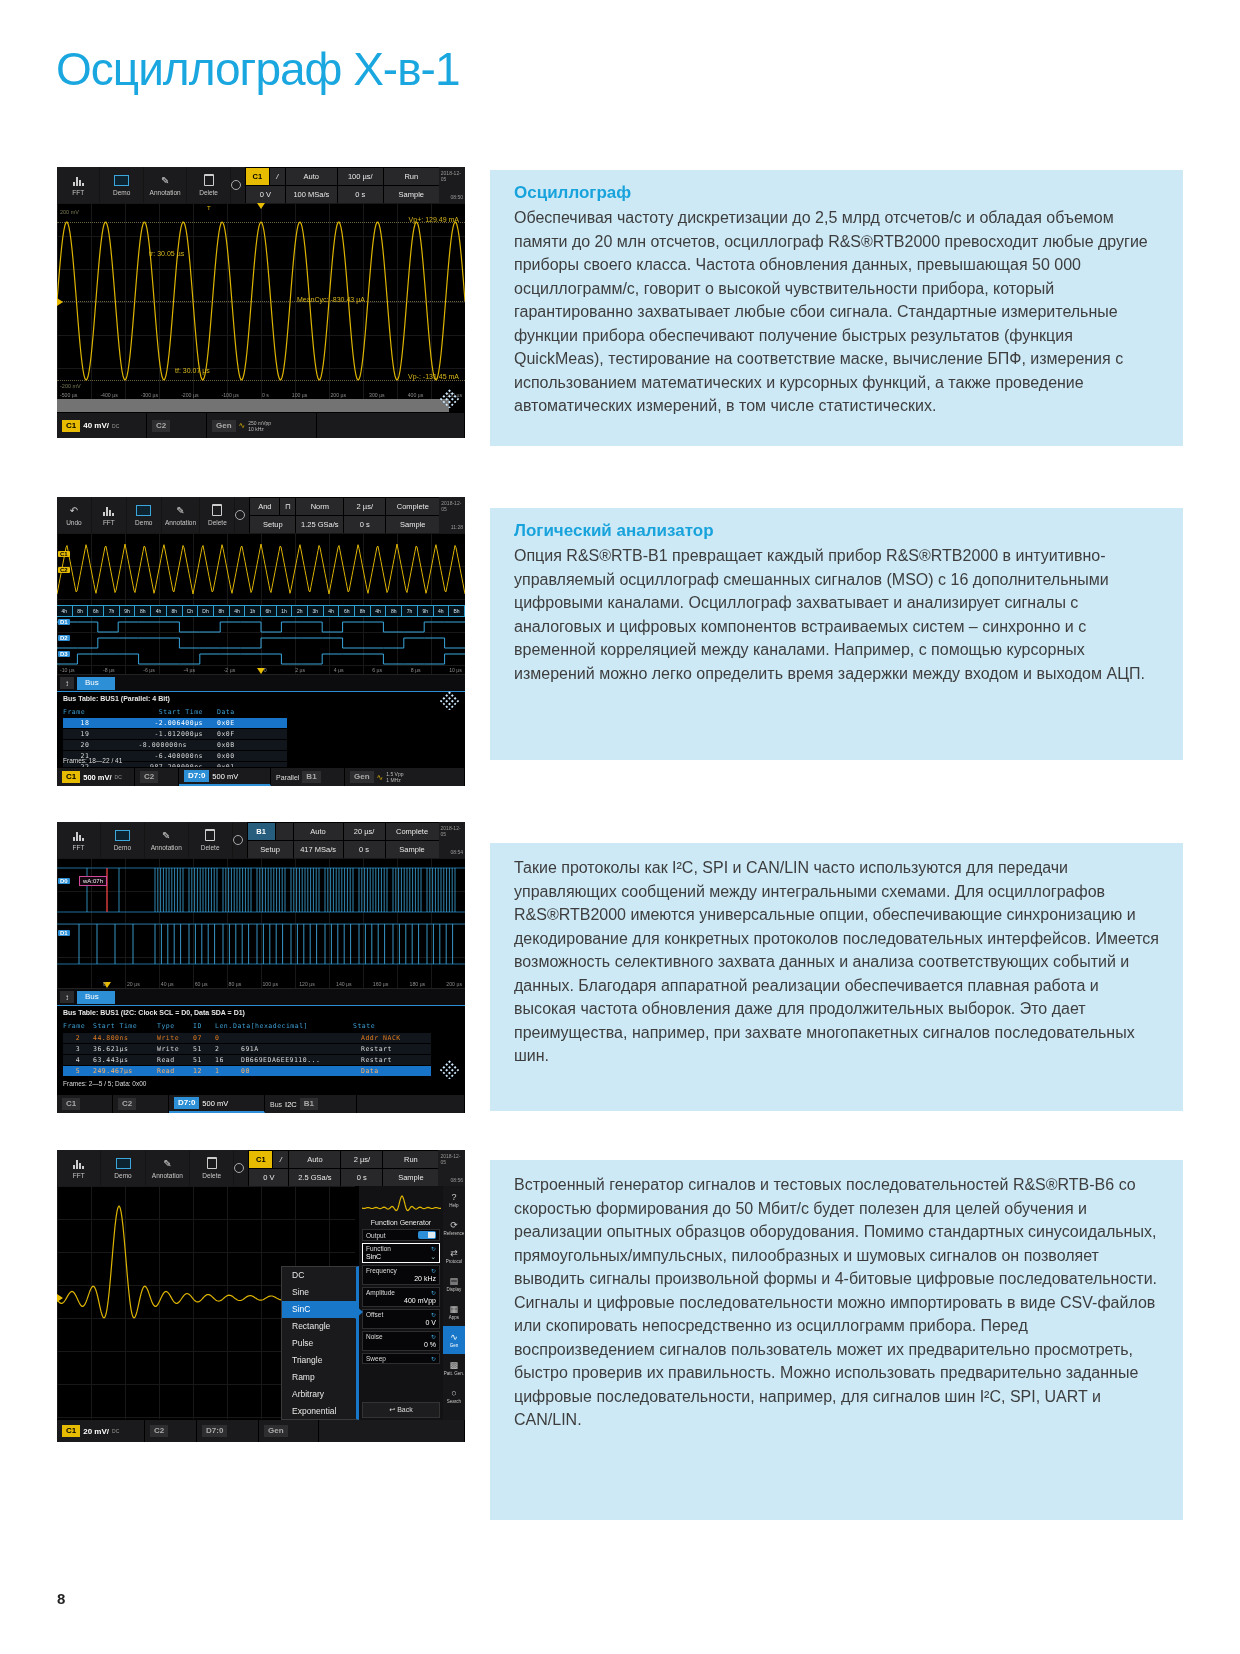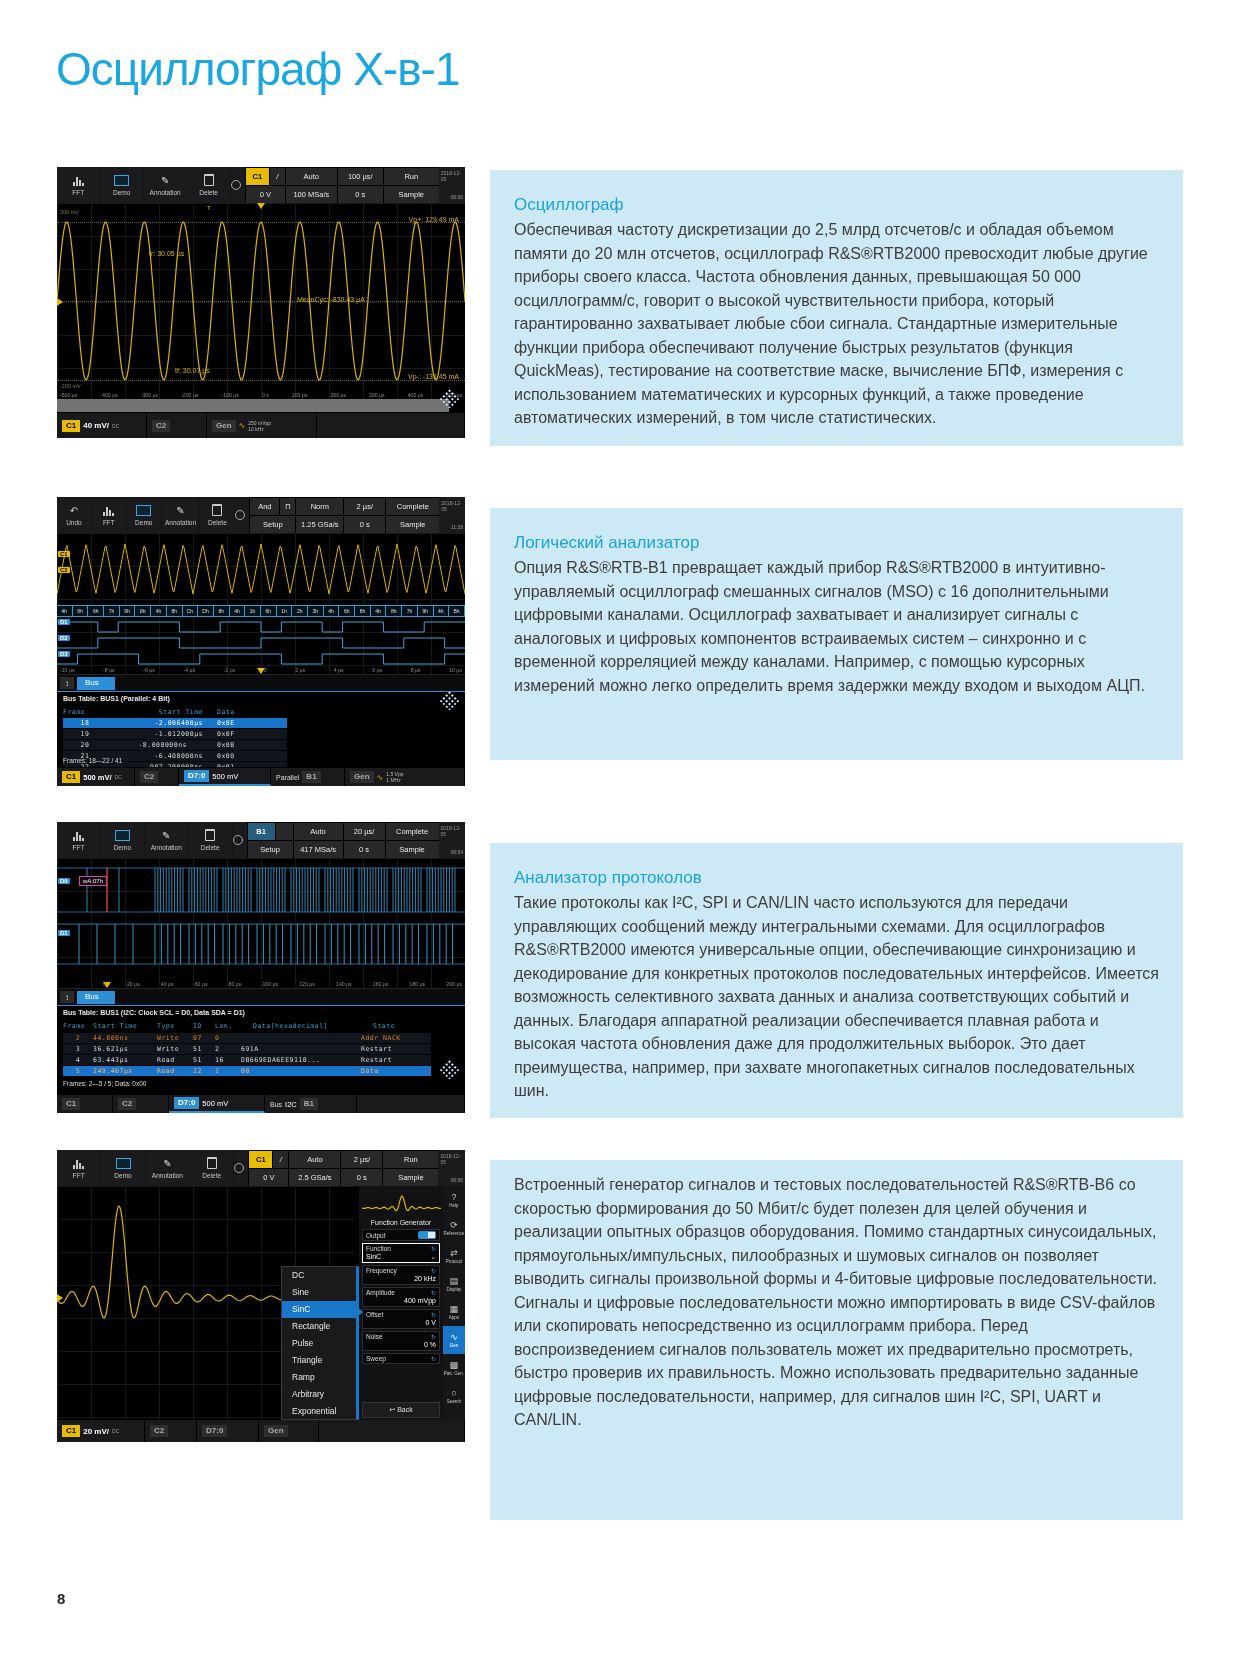--- a/index.html
+++ b/index.html
@@ -2,21 +2,21 @@
 <html><head>
 <meta charset="utf-8">
 <style>
   html,body{margin:0;padding:0;background:#fff;}
   body{width:1240px;height:1654px;position:relative;font-family:"Liberation Sans",sans-serif;}
   .page-title{position:absolute;left:56px;top:42px;font-size:46px;font-weight:400;color:#1aa7e0;letter-spacing:-1px;}
   .footer-num{position:absolute;left:57px;top:1590px;font-size:15px;font-weight:bold;color:#222;}
 
   
   .infobox{position:absolute;width:693px;background:#cde9f6;padding:13px 24px 15px 24px;box-sizing:border-box;}
-  .infobox h3{margin:12px 0 3px 0;font-size:17px;font-weight:normal;color:#18a3dc;}
+  .infobox h3{margin:0 0 3px 0;font-size:17px;font-weight:bold;color:#18a3dc;}
   .infobox p{margin:0;font-size:16px;line-height:23.5px;color:#3d3d3d;}
 
   
   .scope{position:absolute;background:#000;overflow:hidden;color:#ddd;}
   .tb{position:absolute;left:0;top:0;right:0;height:36px;background:#1b1b1d;display:flex;align-items:stretch;border-bottom:1px solid #000;}
   .tool{width:44px;display:flex;flex-direction:column;align-items:center;justify-content:center;gap:3px;color:#c8c8c8;font-size:6.5px;border-right:1px solid #141414;}
   .ticon{height:11px;display:flex;align-items:flex-end;justify-content:center;}
   .i-fft{display:flex;gap:1px;align-items:flex-end}.i-fft i{display:block;width:2px;background:#ccc}
   .i-demo{width:13px;height:9px;border:1px solid #3ba7dc;background:#0d2330;}
   .i-pencil{font-size:10px;color:#ddd;line-height:10px;}
@@ -635,21 +635,21 @@
   <div class="bustabrow" style="top:166px">
     <span class="updn">↕</span>
     <span class="bustab">Bus</span>
   </div>
   <div class="btitle" style="left:6px;top:187px">Bus Table: BUS1 (I2C: Clock SCL = D0, Data SDA = D1)</div>
   <div class="bhead" style="left:6px;top:200px">
     <span style="width:30px">Frame</span>
     <span style="width:64px">Start Time</span>
     <span style="width:36px">Type</span>
     <span style="width:22px">ID</span>
-    <span style="width:38px">Len.</span>
+    <span style="width:18px">Len.</span>
     <span style="width:120px">Data[hexadecimal]</span>
     <span style="width:60px">State</span>
   </div>
   <div class="btrows" id="s3-rows" style="left:6px;top:211px;width:368px">
     <div class="btrow warn">
       <span style="width:30px;text-align:center">2</span>
       <span style="width:64px">44.800ns</span>
       <span style="width:36px">Write</span>
       <span style="width:22px">07</span>
       <span style="width:26px">0</span>
@@ -703,21 +703,20 @@
     <div class="ccell" style="width:92px">
       <span style="font-size:7px">Bus</span>
       <span style="color:#fff;font-size:7.5px">I2C</span>
       <span class="chip dim">B1</span>
     </div>
     <div class="ccell" style="flex:1"></div>
   </div>
 </div>
 
 <div class="infobox" style="left:490px;top:843px;min-height:268px;">
-  <h3>Анализатор протоколов</h3>
   <p>Такие протоколы как I²C, SPI и CAN/LIN часто используются для передачи управляющих сообщений между интегральными схемами. Для осциллографов R&amp;S®RTB2000 имеются универсальные опции, обеспечивающие синхронизацию и декодирование для конкретных протоколов последовательных интерфейсов. Имеется возможность селективного захвата данных и анализа соответствующих событий и данных. Благодаря аппаратной реализации обеспечивается плавная работа и высокая частота обновления даже для продолжительных выборок. Это дает преимущества, например, при захвате многопакетных сигналов последовательных шин.</p>
 </div>
 
 <div class="scope" style="left:57px;top:1150px;width:408px;height:292px;">
   <div class="tb">
     <div class="tool">
         <span class="ticon">
           <span class="i-fft">
             <i style="height:4px"></i>
             <i style="height:9px"></i>

